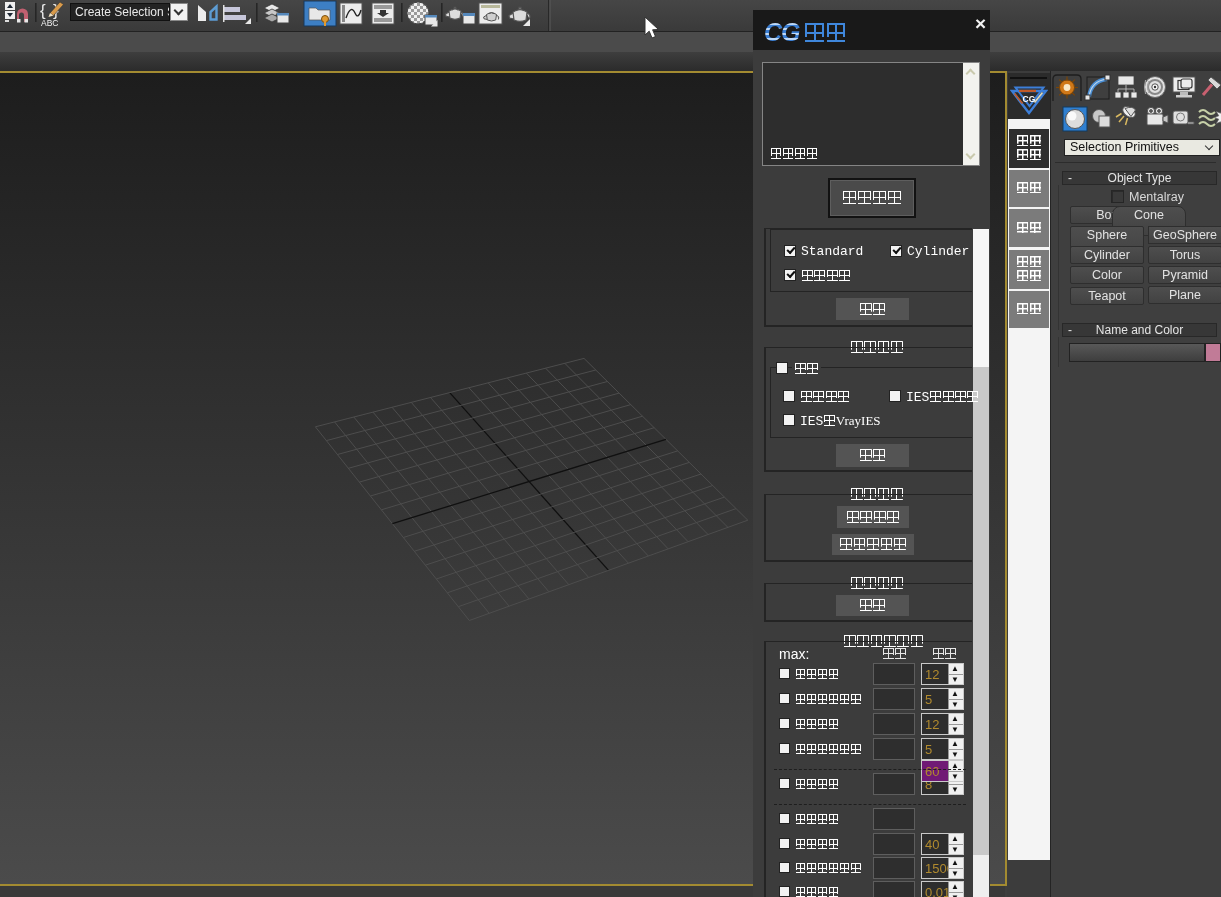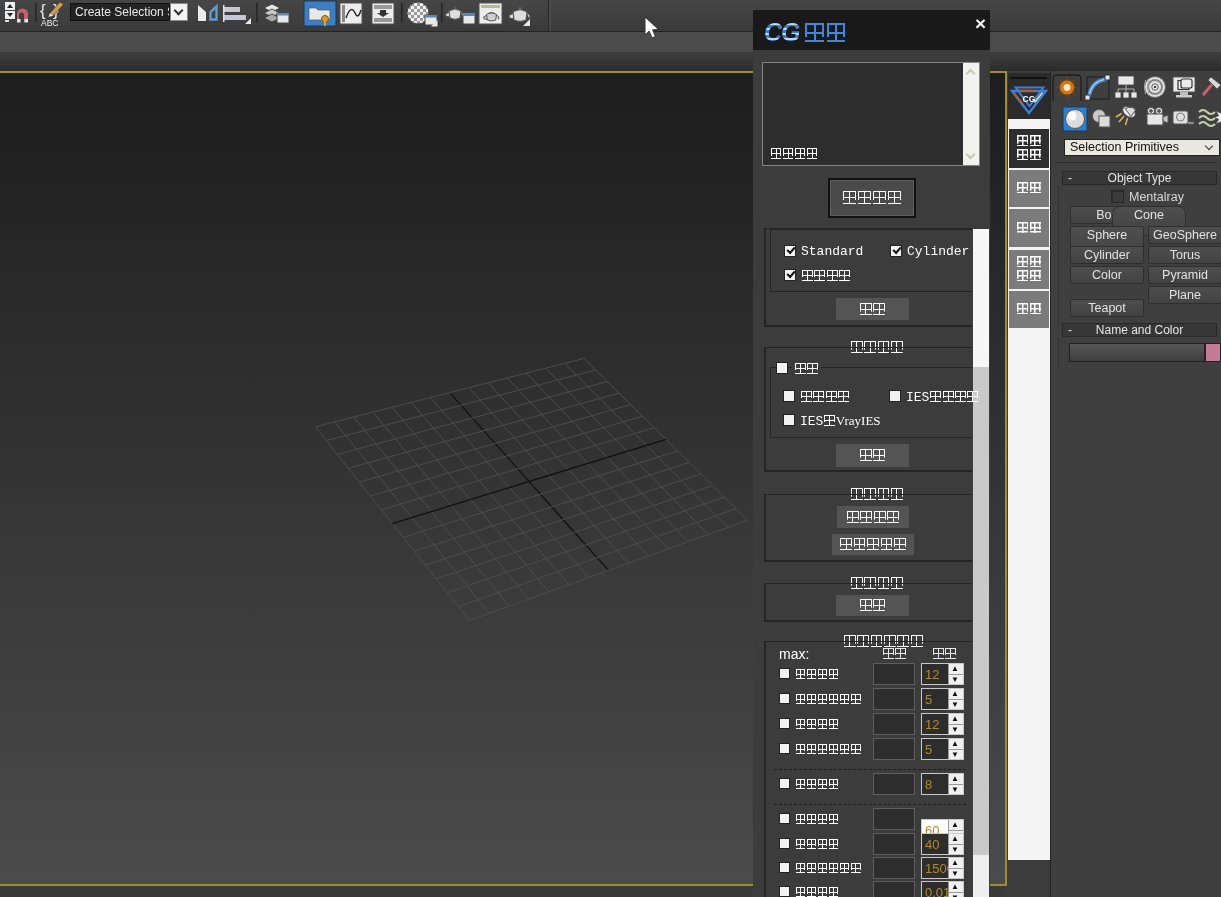--- a/index.html
+++ b/index.html
@@ -273,21 +273,21 @@
 <div class="a" style="left:1111px;top:190px;width:13px;height:13px;background:#3a3a3a;border:1px solid #262626;box-shadow:inset 1px 1px 0 #2a2a2a"></div>
 <div class="lbl" style="left:1129px;top:190px;font-size:12.5px;color:#d8d8d8">Mentalray</div>
 <div class="btn" style="left:1070px;top:206px;width:74px;height:18px;background:linear-gradient(#4e4e4e,#424242);border:1px solid #2e2e2e;border-radius:2px;font-size:12.5px;line-height:17px;color:#e2e2e2">Box</div>
 <div class="btn" style="left:1112px;top:206px;width:74px;height:30px;background:linear-gradient(#4e4e4e,#424242);border:1px solid #2e2e2e;border-radius:8px;font-size:12.5px;line-height:17px;color:#e2e2e2">Cone</div>
 <div class="btn" style="left:1070px;top:226px;width:74px;height:33px;background:linear-gradient(#4e4e4e,#424242);border:1px solid #2e2e2e;border-radius:2px;font-size:12.5px;line-height:17px;color:#e2e2e2">Sphere</div>
 <div class="btn" style="left:1148px;top:226px;width:74px;height:18px;background:linear-gradient(#4e4e4e,#424242);border:1px solid #2e2e2e;border-radius:0;font-size:12.5px;line-height:17px;color:#e2e2e2">GeoSphere</div>
 <div class="btn" style="left:1070px;top:246px;width:74px;height:18px;background:linear-gradient(#4e4e4e,#424242);border:1px solid #2e2e2e;border-radius:2px;font-size:12.5px;line-height:17px;color:#e2e2e2">Cylinder</div>
 <div class="btn" style="left:1148px;top:246px;width:74px;height:18px;background:linear-gradient(#4e4e4e,#424242);border:1px solid #2e2e2e;border-radius:2px;font-size:12.5px;line-height:17px;color:#e2e2e2">Torus</div>
 <div class="btn" style="left:1070px;top:266px;width:74px;height:18px;background:linear-gradient(#4e4e4e,#424242);border:1px solid #2e2e2e;border-radius:2px;font-size:12.5px;line-height:17px;color:#e2e2e2">Color</div>
 <div class="btn" style="left:1148px;top:266px;width:74px;height:18px;background:linear-gradient(#4e4e4e,#424242);border:1px solid #2e2e2e;border-radius:2px;font-size:12.5px;line-height:17px;color:#e2e2e2">Pyramid</div>
-<div class="btn" style="left:1070px;top:299px;width:74px;height:18px;background:linear-gradient(#4e4e4e,#424242);border:1px solid #2e2e2e;border-radius:2px;font-size:12.5px;line-height:17px;color:#e2e2e2">Teapot</div>
+<div class="btn" style="left:1070px;top:287px;width:74px;height:18px;background:linear-gradient(#4e4e4e,#424242);border:1px solid #2e2e2e;border-radius:2px;font-size:12.5px;line-height:17px;color:#e2e2e2">Teapot</div>
 <div class="btn" style="left:1148px;top:286px;width:74px;height:18px;background:linear-gradient(#4e4e4e,#424242);border:1px solid #2e2e2e;border-radius:2px;font-size:12.5px;line-height:17px;color:#e2e2e2">Plane</div>
 <div class="a" style="left:1062px;top:323px;width:155px;height:14px;background:#373737;border:1px solid #282828;color:#e4e4e4;font-size:12px;line-height:13px;text-align:center">Name and Color<span style="position:absolute;left:5px;top:0">-</span></div>
 <div class="a" style="left:1058px;top:337px;width:1px;height:30px;background:#333"></div>
 <div class="a" style="left:1069px;top:343px;width:136px;height:19px;background:linear-gradient(#585858,#3e3e3e);border:1px solid #222"></div>
 <div class="a" style="left:1205px;top:343px;width:16px;height:19px;background:#c17b97;border:1px solid #222"></div>
 <div class="a" style="left:753px;top:10px;width:237px;height:887px;background:#3c3c3c"></div>
 <div class="a" style="left:753px;top:10px;width:237px;height:40px;background:#191919"></div>
 <div class="a" style="left:764px;top:18px;width:90px;height:26px">
 <span style="font-size:25px;font-weight:bold;font-style:italic;font-family:'Liberation Sans';
  background:repeating-linear-gradient(180deg,#bcd8f8 0 2px,#3b7fd4 2px 5px);
@@ -388,21 +388,21 @@
     <span style="position:absolute;left:3px;top:3px;font-size:13px;color:#b08a2e;white-space:nowrap">8</span>
     <span style="position:absolute;right:0;top:0;width:15px;height:20px;background:#f0f0f0;border-left:1px solid #999">
       <b style="position:absolute;left:2px;top:0px;font-size:8px;color:#111;font-weight:normal">▲</b>
       <b style="position:absolute;left:2px;bottom:0px;font-size:8px;color:#111;font-weight:normal">▼</b>
       <i style="position:absolute;left:0;top:10px;width:15px;height:1px;background:#999"></i>
     </span>
   </div>
 <div class="cb" style="left:779px;top:813px;width:11px;height:11px"></div>
 <div class="lbl" style="left:795px;top:813px;font-size:11.5px"><i class="f"></i><i class="f"></i><i class="f"></i><i class="f"></i></div>
 <div class="a" style="left:873px;top:808px;width:42px;height:22px;background:#2e2e2e;border:1px solid #5e5e5e"></div>
-<div class="a" style="left:921px;top:819px;width:43px;height:22px;background:#ffffff;border:1px solid #c9c9c9;overflow:hidden">
+<div class="a" style="left:921px;top:760px;width:43px;height:22px;background:#701a75;border:1px solid #c9c9c9;overflow:hidden">
     <span style="position:absolute;left:3px;top:3px;font-size:13px;color:#b08a2e;white-space:nowrap">60</span>
     <span style="position:absolute;right:0;top:0;width:15px;height:20px;background:#f0f0f0;border-left:1px solid #999">
       <b style="position:absolute;left:2px;top:0px;font-size:8px;color:#111;font-weight:normal">▲</b>
       <b style="position:absolute;left:2px;bottom:0px;font-size:8px;color:#111;font-weight:normal">▼</b>
       <i style="position:absolute;left:0;top:10px;width:15px;height:1px;background:#999"></i>
     </span>
   </div>
 <div class="cb" style="left:779px;top:838px;width:11px;height:11px"></div>
 <div class="lbl" style="left:795px;top:838px;font-size:11.5px"><i class="f"></i><i class="f"></i><i class="f"></i><i class="f"></i></div>
 <div class="a" style="left:873px;top:833px;width:42px;height:22px;background:#2e2e2e;border:1px solid #5e5e5e"></div>

